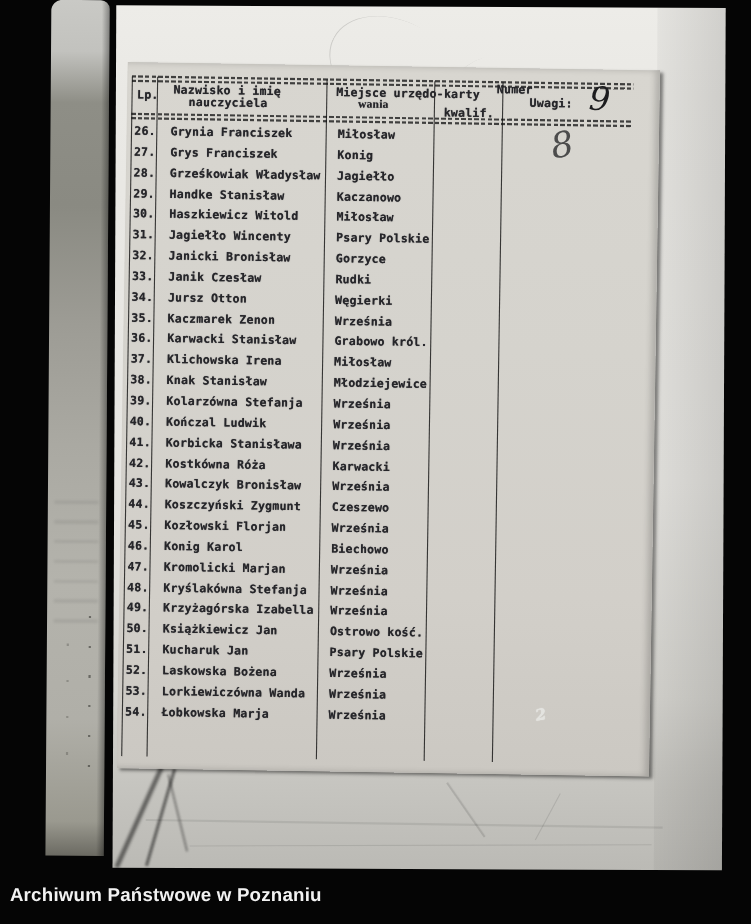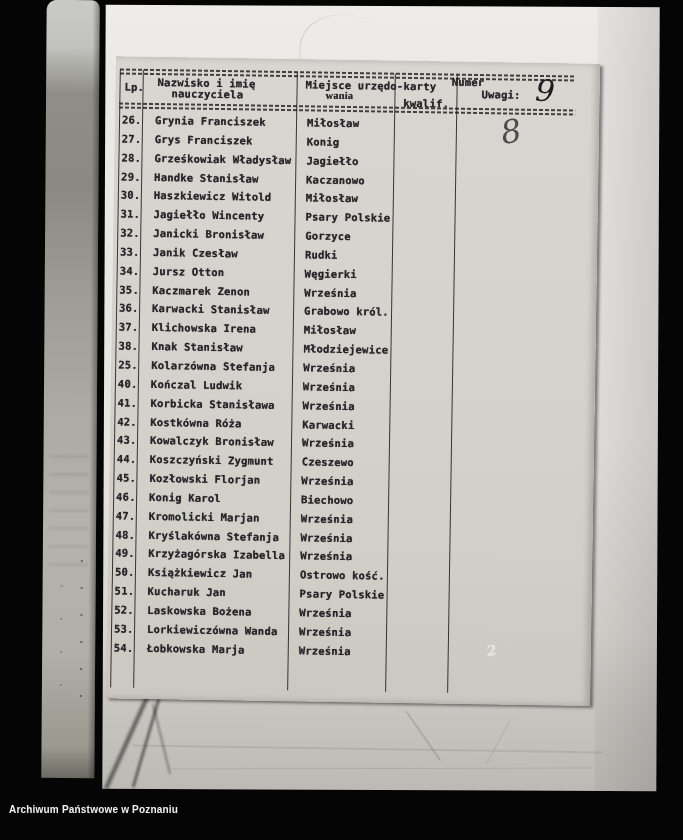--- a/index.html
+++ b/index.html
@@ -82,21 +82,21 @@
     transform:rotate(-12deg);text-shadow:0 0 1px rgba(255,255,255,.7);}
 
   
   .rows{left:0;top:57px;width:460px;height:560px;}
   .row{position:relative !important;height:18.85px;}
   .row span{position:absolute;top:0;white-space:pre;text-shadow:0 0 .7px rgba(20,20,25,.75);letter-spacing:.2px;}
   .c-num{left:7px;} .c-name{left:40px;} .c-place{left:192px;}
 
   
   .watermark{position:absolute;left:9px;top:804px;color:#f2f2f2;
-    font-family:"Liberation Sans","DejaVu Sans",sans-serif;font-size:10px;font-weight:bold;
+    font-family:"Liberation Sans","DejaVu Sans",sans-serif;font-size:17px;font-weight:bold;
     letter-spacing:.2px;}
 </style>
 </head>
 <body>
 
 <div class="stage">
 
   <div class="left-strip">
     <div class="strip-shade"></div>
     <div class="strip-dots-a"></div>
@@ -201,21 +201,21 @@
           <span class="typed c-num">37.</span>
           <span class="typed c-name">Klichowska Irena</span>
           <span class="typed c-place">Miłosław</span>
         </div>
         <div class="row">
           <span class="typed c-num">38.</span>
           <span class="typed c-name">Knak Stanisław</span>
           <span class="typed c-place">Młodziejewice</span>
         </div>
         <div class="row">
-          <span class="typed c-num">25.</span>
+          <span class="typed c-num">39.</span>
           <span class="typed c-name">Kolarzówna Stefanja</span>
           <span class="typed c-place">Września</span>
         </div>
         <div class="row">
           <span class="typed c-num">40.</span>
           <span class="typed c-name">Kończal Ludwik</span>
           <span class="typed c-place">Września</span>
         </div>
         <div class="row">
           <span class="typed c-num">41.</span>

